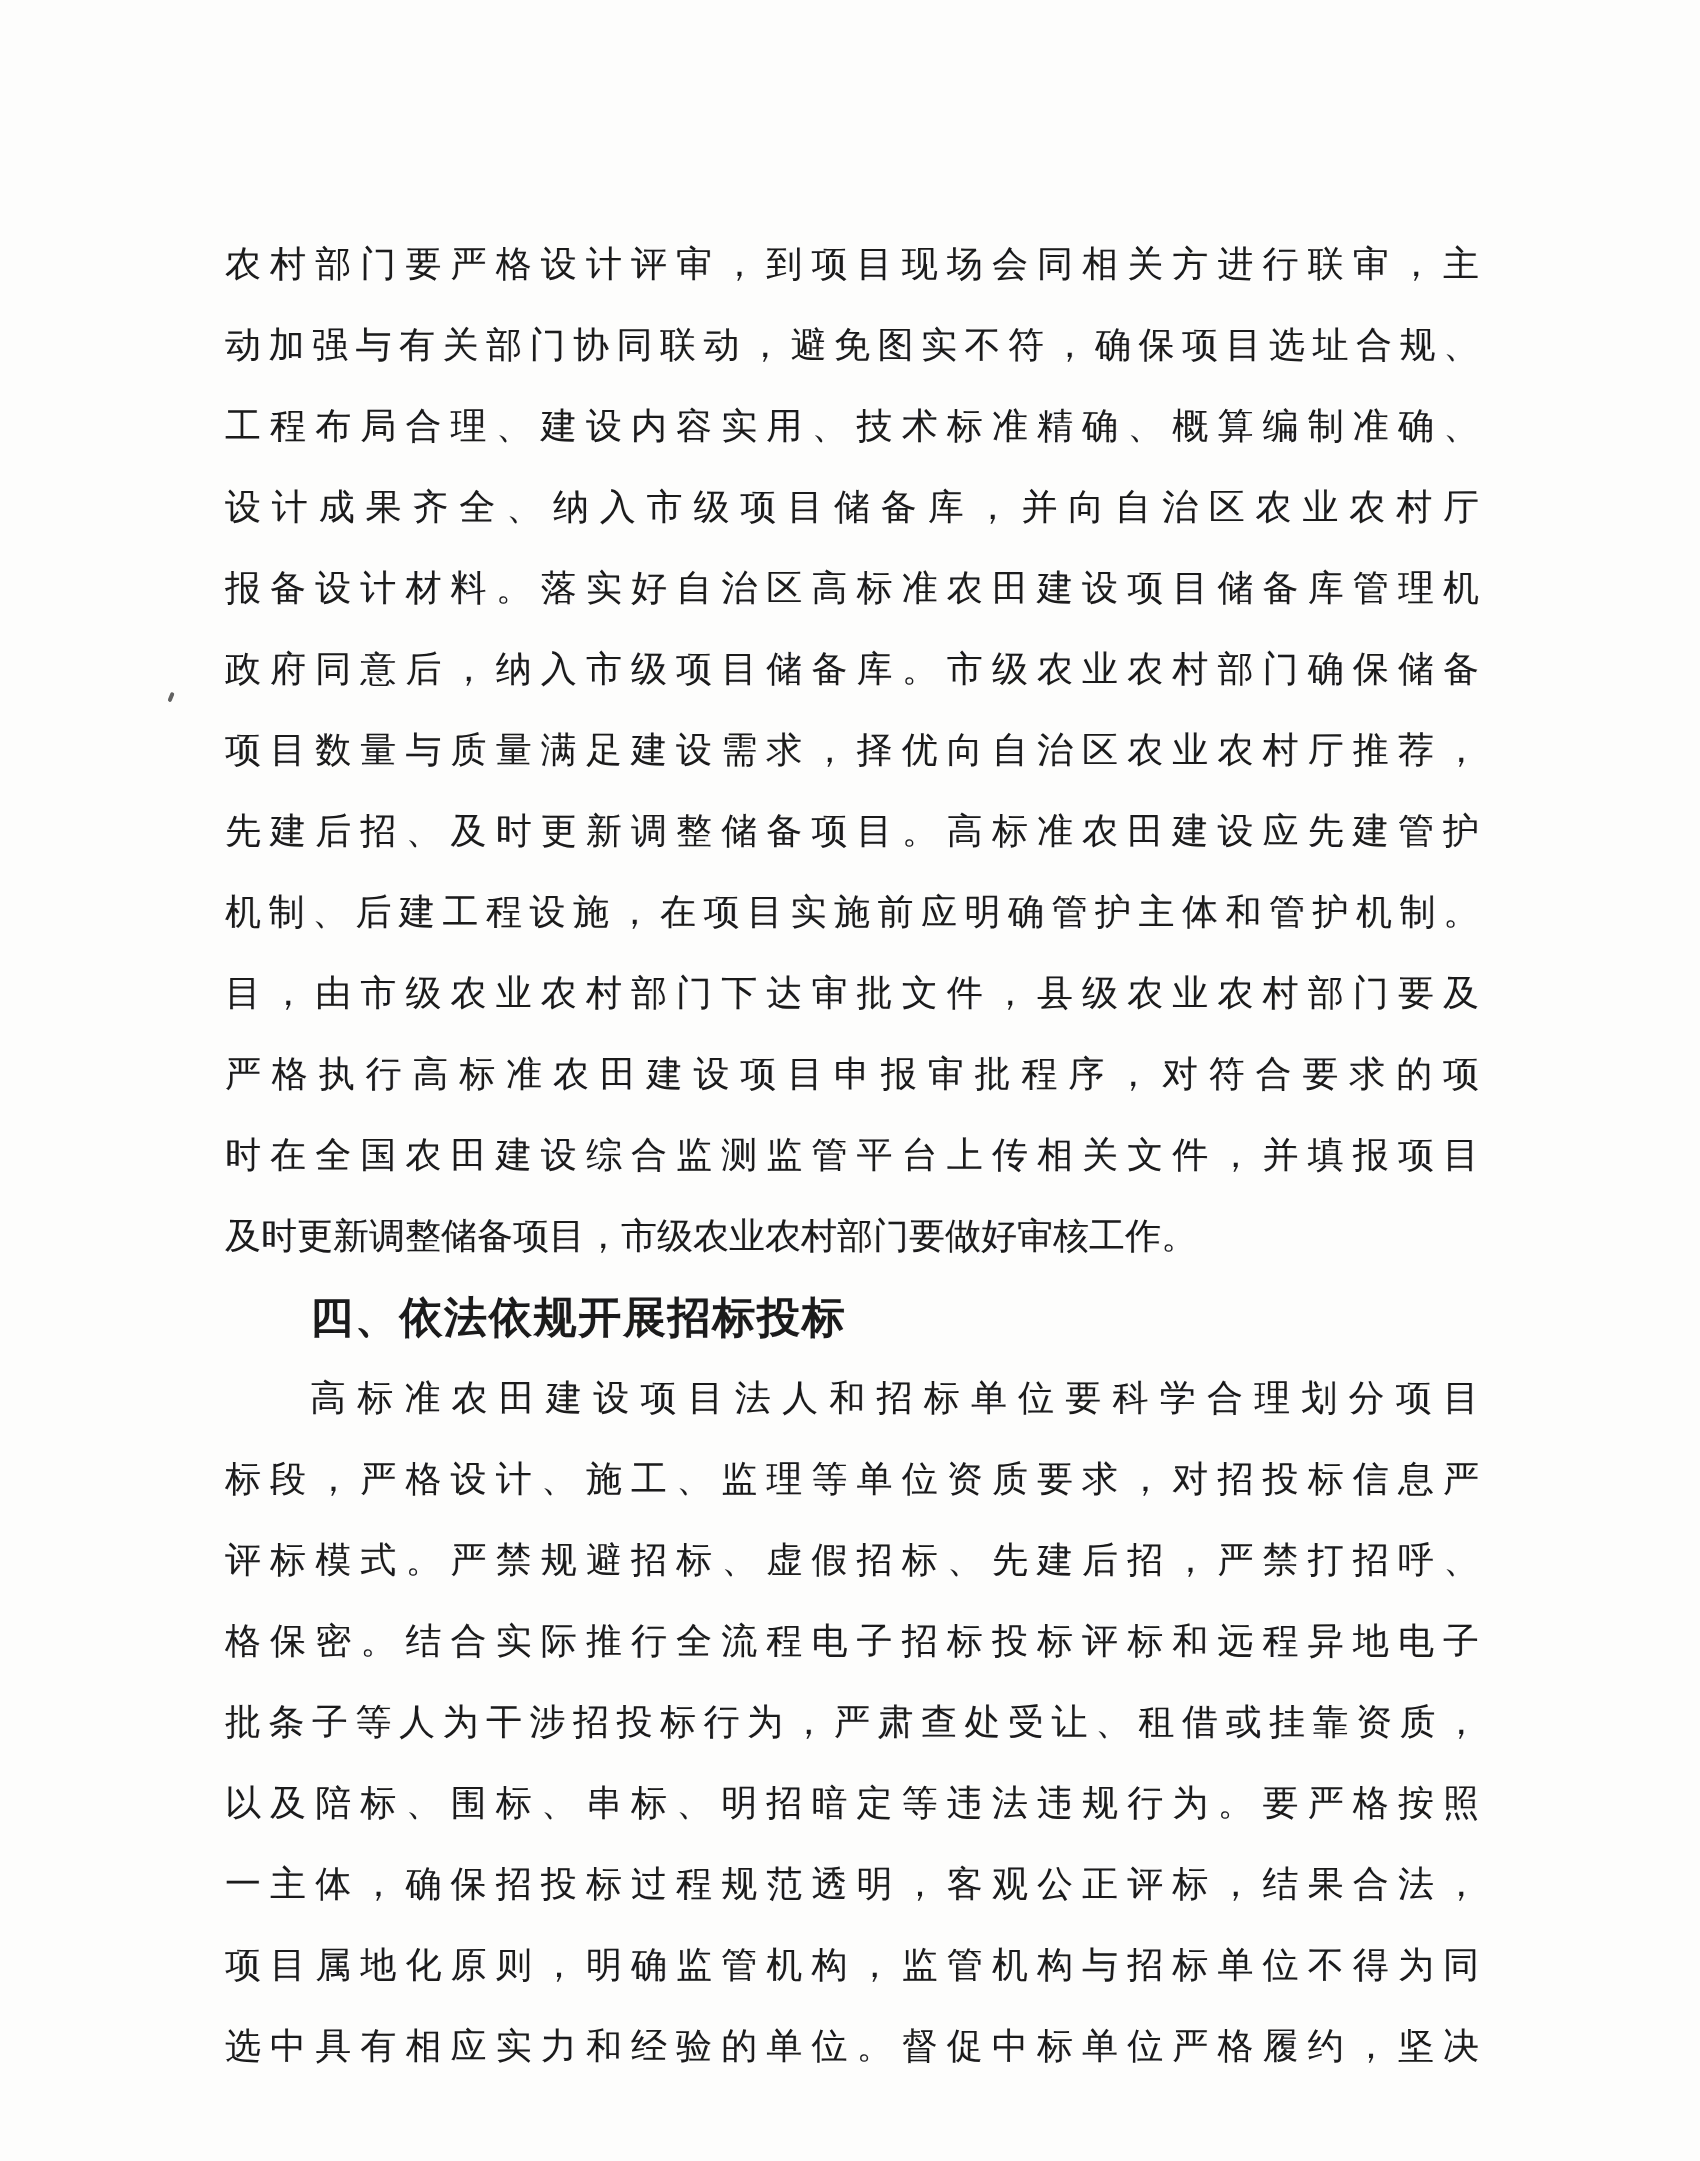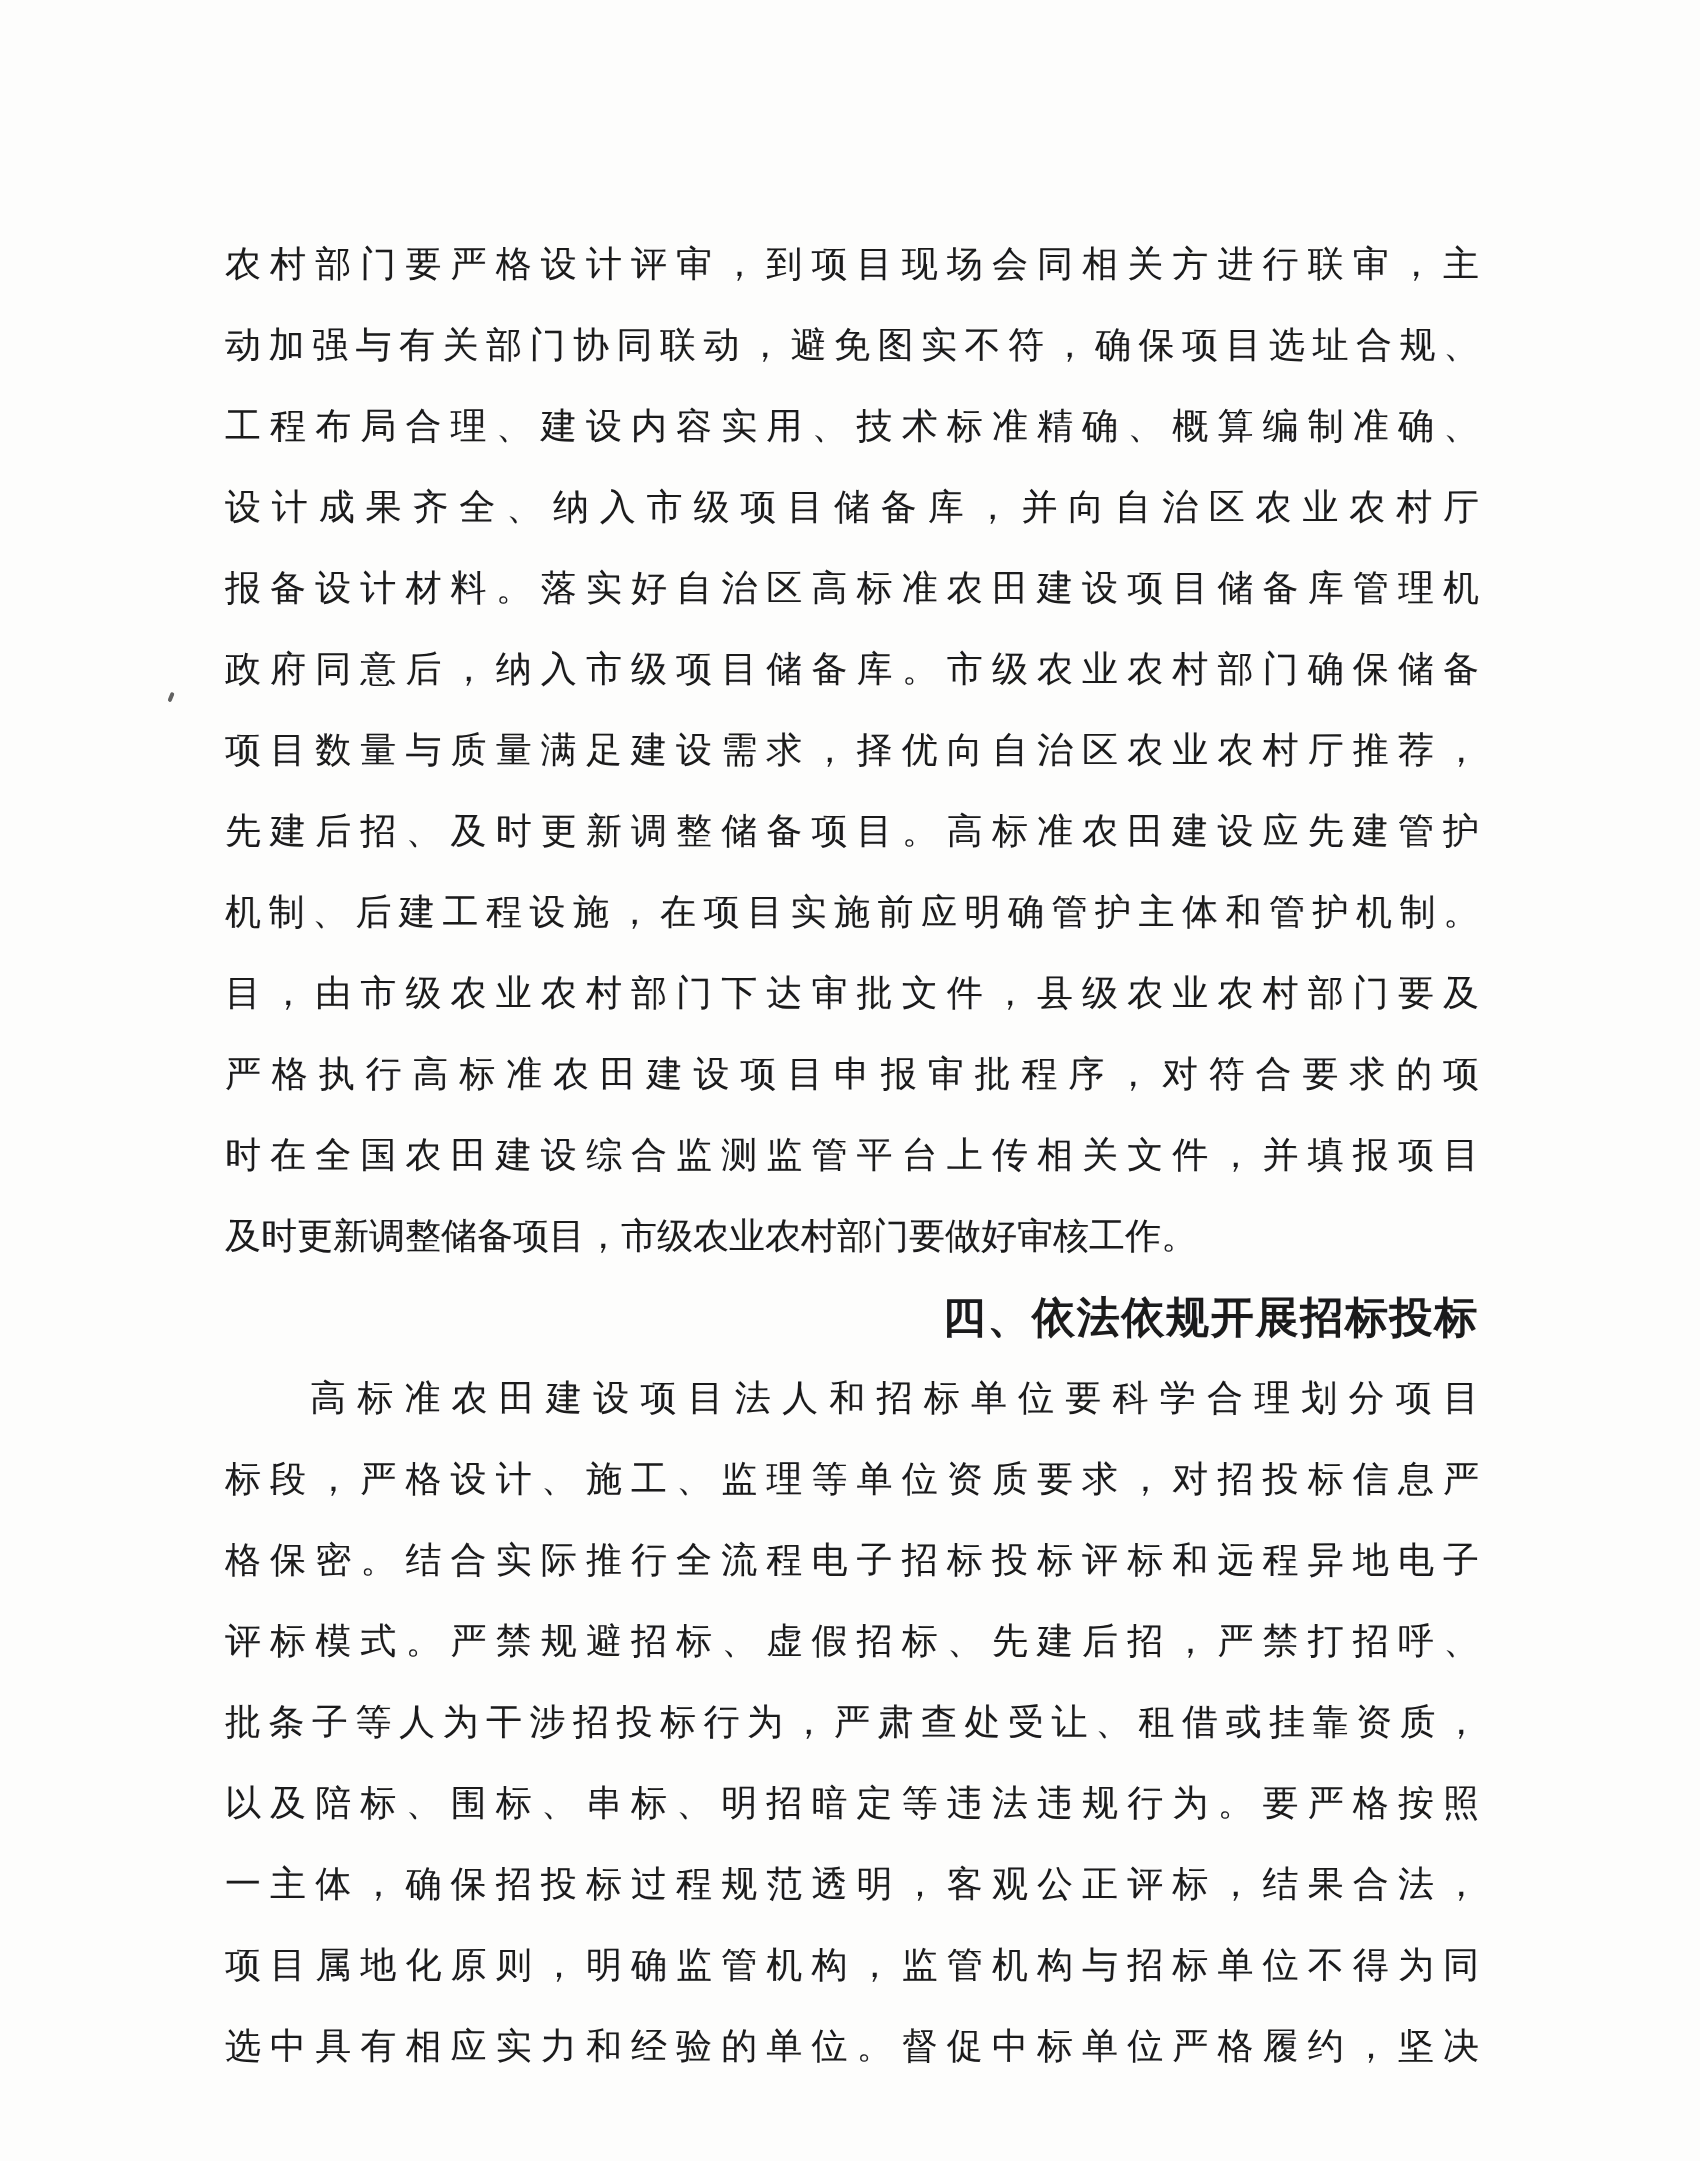--- a/index.html
+++ b/index.html
@@ -33,21 +33,20 @@
     color: var(--ink);
     text-shadow: 0.4px 0 0 rgba(40, 40, 90, 0.18);
     white-space: normal;
   }
   .line.fill {
     text-align: justify;
     text-align-last: justify;
   }
   .line.indent {
     text-indent: 85px;
-    text-align: right;
   }
   .line.heading {
     font-family: "Liberation Sans", "DejaVu Sans", sans-serif;
     font-weight: 700;
     font-size: 43px;
     letter-spacing: 1.7px;
   }
   .ink-speck {
     position: absolute;
     left: 169px;
@@ -74,22 +73,22 @@
       <div class="line fill">项目数量与质量满足建设需求，择优向自治区农业农村厅推荐，</div>
       <div class="line fill">先建后招、及时更新调整储备项目。高标准农田建设应先建管护</div>
       <div class="line fill">机制、后建工程设施，在项目实施前应明确管护主体和管护机制。</div>
       <div class="line fill">目，由市级农业农村部门下达审批文件，县级农业农村部门要及</div>
       <div class="line fill">严格执行高标准农田建设项目申报审批程序，对符合要求的项</div>
       <div class="line fill">时在全国农田建设综合监测监管平台上传相关文件，并填报项目</div>
       <div class="line">及时更新调整储备项目，市级农业农村部门要做好审核工作。</div>
       <div class="line heading indent">四、依法依规开展招标投标</div>
       <div class="line indent fill">高标准农田建设项目法人和招标单位要科学合理划分项目</div>
       <div class="line fill">标段，严格设计、施工、监理等单位资质要求，对招投标信息严</div>
+      <div class="line fill">评标模式。严禁规避招标、虚假招标、先建后招，严禁打招呼、</div>
       <div class="line fill">格保密。结合实际推行全流程电子招标投标评标和远程异地电子</div>
-      <div class="line fill">评标模式。严禁规避招标、虚假招标、先建后招，严禁打招呼、</div>
       <div class="line fill">批条子等人为干涉招投标行为，严肃查处受让、租借或挂靠资质，</div>
       <div class="line fill">以及陪标、围标、串标、明招暗定等违法违规行为。要严格按照</div>
       <div class="line fill">一主体，确保招投标过程规范透明，客观公正评标，结果合法，</div>
       <div class="line fill">项目属地化原则，明确监管机构，监管机构与招标单位不得为同</div>
       <div class="line fill">选中具有相应实力和经验的单位。督促中标单位严格履约，坚决</div>
     </div>
   <div class="ink-speck"></div>
 
 </div>
 

